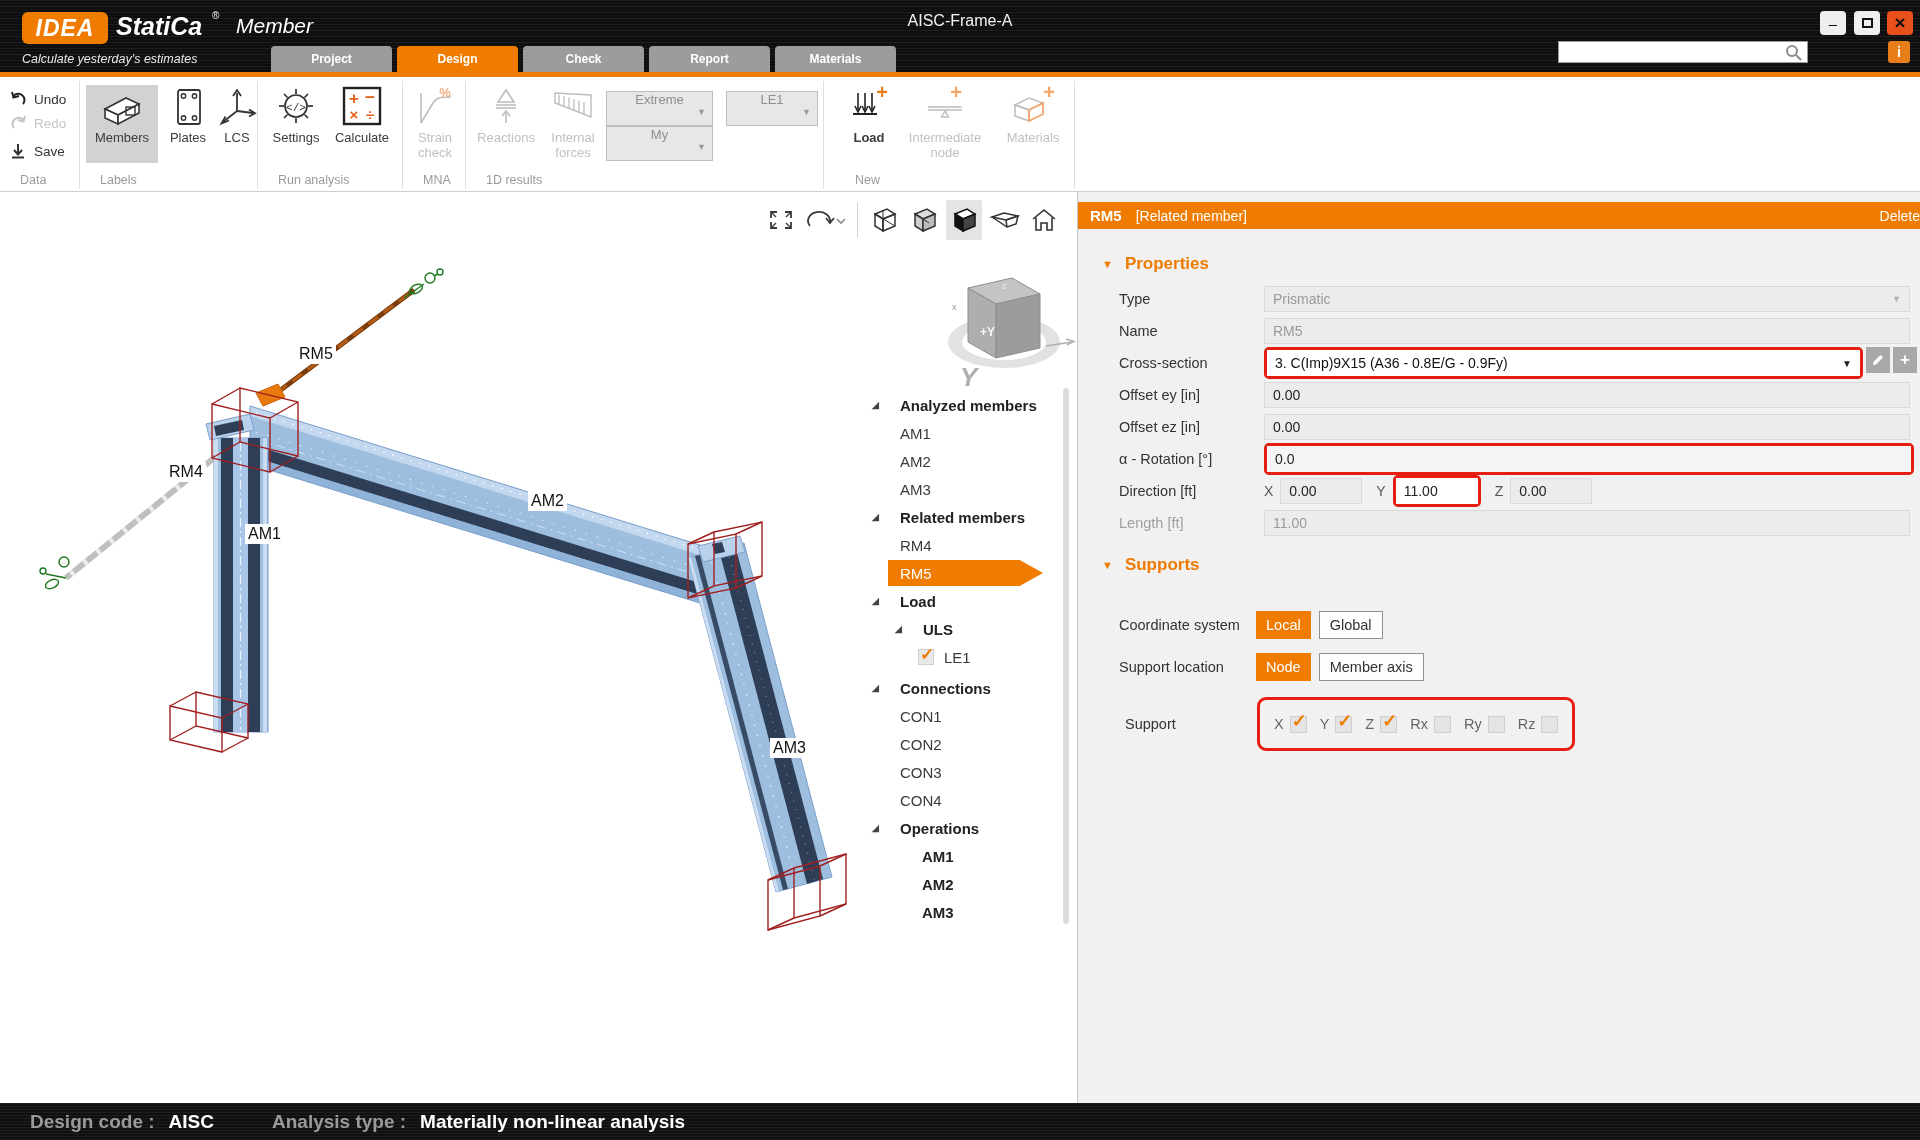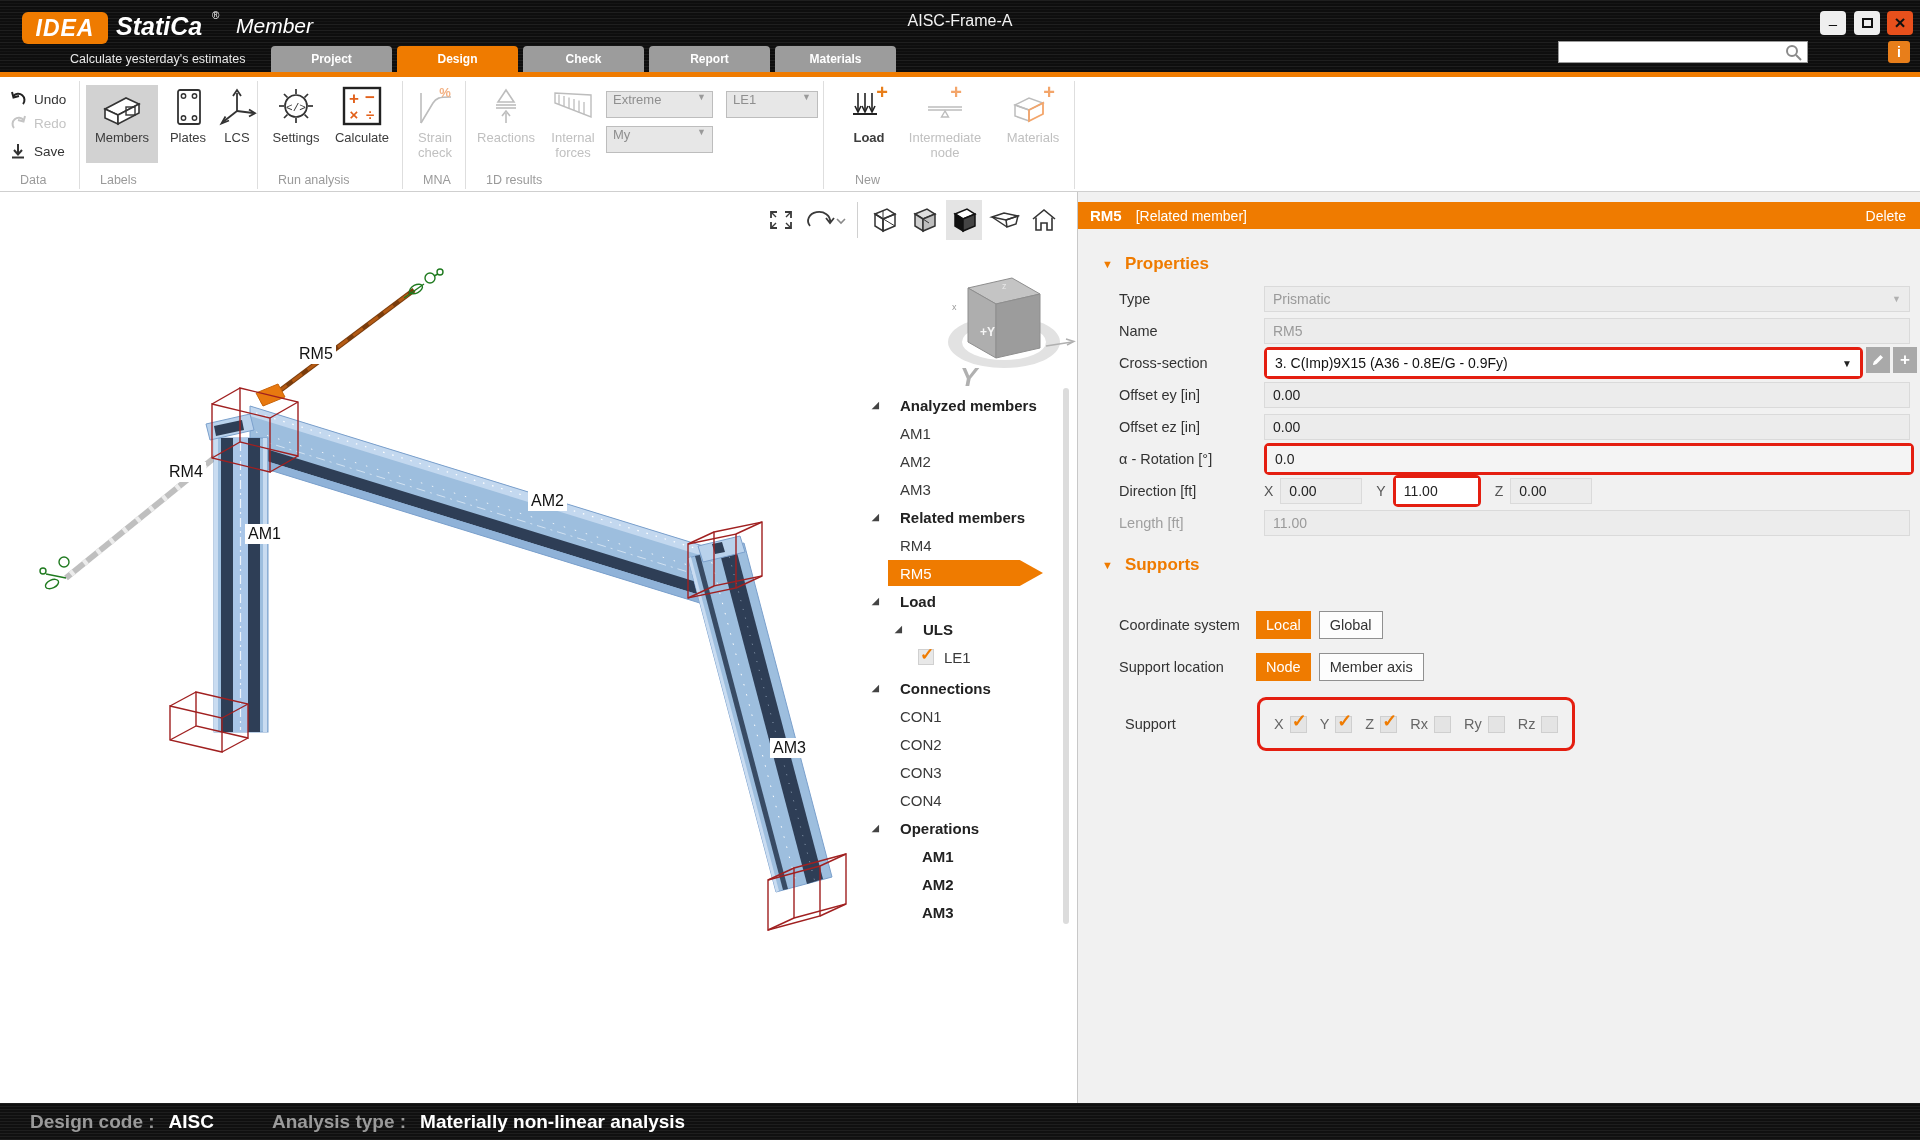--- a/index.html
+++ b/index.html
@@ -12,21 +12,21 @@
     background:#0e0e0e;
     background-image:repeating-linear-gradient(180deg, rgba(255,255,255,.07) 0 1px, rgba(0,0,0,0) 1px 3px, rgba(255,255,255,.03) 3px 4px, rgba(0,0,0,0) 4px 6px);
   }
   #orange-line { position:absolute; left:0; top:72px; width:1920px; height:5px; background:#ef7b00; }
   #logo-box { position:absolute; left:22px; top:12px; width:86px; height:32px; background:#ef7b00;
     border-radius:6px; color:#fff; font-weight:bold; font-style:italic; font-size:23px;
     display:flex; align-items:center; justify-content:center; letter-spacing:1px; }
   #logo-statica { position:absolute; left:116px; top:12px; color:#fff; font-weight:bold; font-style:italic; font-size:25px; }
   #logo-reg { position:absolute; left:212px; top:10px; color:#fff; font-size:10px; }
   #logo-product { position:absolute; left:236px; top:14px; color:#fff; font-style:italic; font-size:21px; }
-  #tagline { position:absolute; left:22px; top:52px; color:#e9e9e9; font-size:12.5px;margin-left:48px; }
+  #tagline { position:absolute; left:22px; top:52px; color:#e9e9e9; font-style:italic; font-size:12.5px; }
   #win-title { position:absolute; left:0; right:0; top:12px; text-align:center; color:#f2f2f2; font-size:16px; }
   .winbtn { position:absolute; top:11px; width:26px; height:24px; border-radius:4px; background:#efefef;
     display:flex; align-items:center; justify-content:center; font-size:15px; color:#111; cursor:default; }
   #btn-min { left:1820px; }
   #btn-max { left:1854px; }
   #btn-max .maxglyph { width:11px; height:10px; border:2px solid #111; }
   #btn-close { left:1887px; background:#e8501c; font-size:19px; font-weight:bold; }
   #searchbox { position:absolute; left:1558px; top:41px; width:250px; height:22px; background:#fff;
     border:1px solid #9a9a9a; display:flex; align-items:center; }
   #searchbox input { flex:1; border:none; outline:none; height:18px; font-size:13px; padding:0 4px; background:transparent; }
@@ -41,22 +41,22 @@
   #ribbon { position:absolute; left:0; top:77px; width:1920px; height:115px; background:#fff; border-bottom:1px solid #cfcfcf; }
   .rgroup { position:absolute; top:4px; height:108px; border-right:1px solid #dedede; }
   .grp-label { position:absolute; bottom:2px; left:0; right:0; text-align:left; font-size:12.5px; color:#9a9a9a;margin-left:20px; }
   .smallbtn { display:flex; align-items:center; gap:7px; height:24px; padding-left:10px; font-size:13.5px; color:#333; cursor:default; }
   .smallbtn.disabled { color:#c4c4c4; }
   .bigbtn { position:absolute; top:4px; display:flex; flex-direction:column; align-items:center; cursor:default; }
   .bigbtn .bicon { height:42px; display:flex; align-items:flex-end; justify-content:center; }
   .bigbtn .blabel { font-size:13px; color:#3c3c3c; text-align:center; line-height:15px; margin-top:3px; }
   .bigbtn.selected { background:#d2d2d2; }
   .bigbtn.disabled .blabel { color:#c0c0c0; }
-  .ribdrop { position:absolute; width:107px; height:27px; background:#e7e7e7; border:1px solid #bdbdbd;
-    color:#8f8f8f; font-size:13px; display:flex; padding:0 6px; }
+  .ribdrop { position:absolute; width:107px; height:35px; background:#e7e7e7; border:1px solid #bdbdbd;
+    color:#8f8f8f; font-size:13px; display:flex; align-items:center; padding:0 6px;flex-direction:column; }
   .ribdrop .caret { margin-left:auto; font-size:9px; color:#9a9a9a; }
 
   
   #viewport { position:absolute; left:0; top:192px; width:1078px; height:911px; background:#fff; border-right:1px solid #c8c8c8; }
   #scene { position:absolute; left:0; top:0; }
   .mlabel { position:absolute; background:#fff; color:#111; font-size:16px; padding:0 3px; line-height:20px; }
   #vp-toolbar { position:absolute; left:763px; top:6px; height:44px; display:flex; align-items:center; gap:4px; }
   .vpbtn { width:36px; height:40px; display:flex; align-items:center; justify-content:center; }
   .vpbtn.selected { background:#e4e4e4; }
   .vpsep { width:1px; height:36px; background:#d0d0d0; margin:0 4px; }
@@ -77,21 +77,21 @@
   .chk { width:16px; height:16px; background:#e8e8e8; border:1px solid #d0d0d0; position:relative; margin-right:10px; }
   .chk .tick { position:absolute; left:1px; top:-6px; color:#ef7b00; font-weight:bold; font-size:17px; }
   #tree-scrollbar { position:absolute; left:1063px; top:196px; width:6px; height:536px; background:#dcdcdc; border-radius:3px; }
 
   
   #props { position:absolute; left:1078px; top:192px; width:842px; height:911px; background:#f1f1f1; }
   #props-header { position:absolute; left:0; top:10px; width:842px; height:27px; background:#ef7b00;
     color:#fff; display:flex; align-items:center; font-size:15px; }
   #props-header .hname { font-weight:bold; margin-left:12px; }
   #props-header .htag { margin-left:14px; font-size:14px; }
-  #props-header .hdelete { margin-left:auto; margin-right:14px; font-size:14px; }
+  #props-header .hdelete { margin-left:auto; font-size:14px; }
   .sect-head { position:absolute; left:24px; display:flex; align-items:center; gap:12px; }
   .sect-head .tri { color:#ef7b00; font-size:11px; }
   .sect-head .stitle { color:#ef7b00; font-size:17px; font-weight:bold; }
   .prow { position:absolute; left:0; width:842px; height:32px; display:flex; align-items:center; padding-left:41px; }
   .plabel { width:145px; font-size:14.5px; color:#333; }
   .plabel.dis { color:#9f9f9f; }
   .pfield { flex:1; margin-right:10px; height:26px; background:#ececec; border:1px solid #dadada;
     display:flex; align-items:center; padding:0 8px; font-size:14px; color:#222; }
   .pfield.dis { color:#9a9a9a; }
   .pfield .caret { margin-left:auto; font-size:9px; color:#b0b0b0; }

